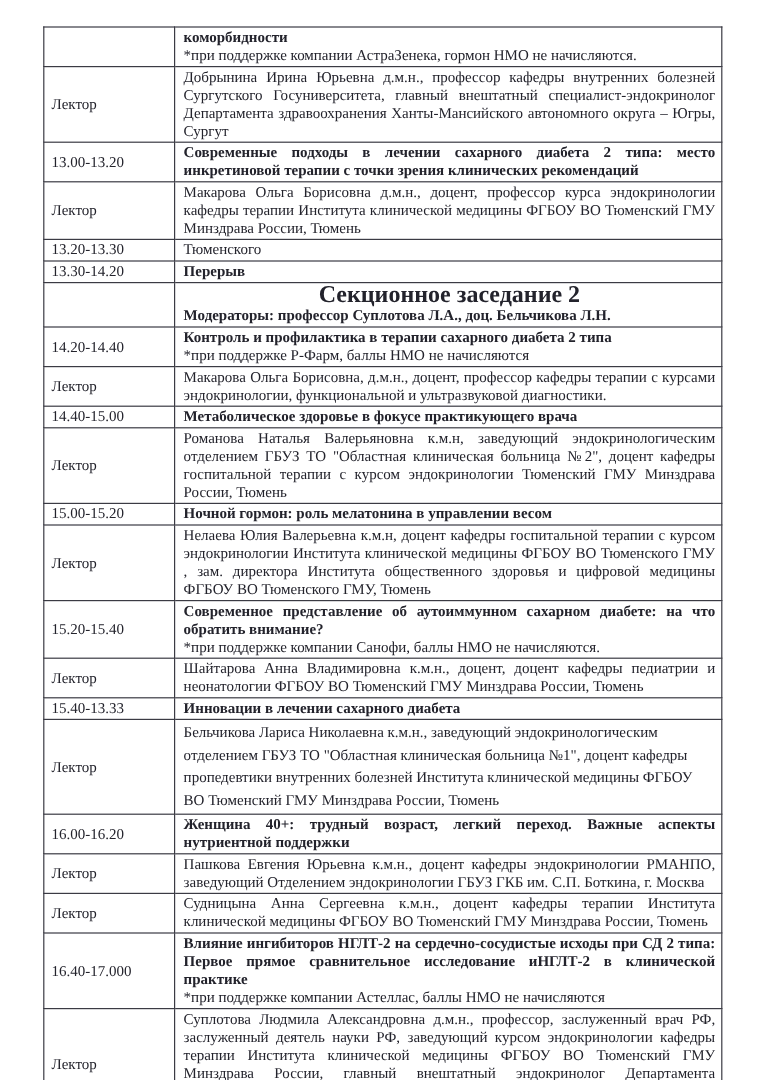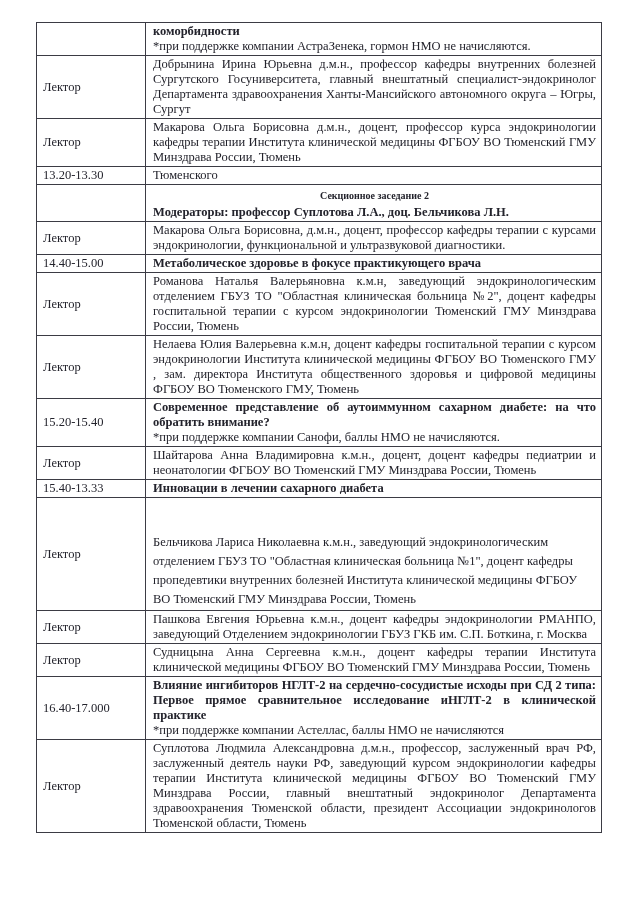--- a/index.html
+++ b/index.html
@@ -38,77 +38,102 @@
     white-space: nowrap;
     overflow: hidden;
   }
   .content-cell {
     padding: 1px 5px 1px 7px;
     vertical-align: middle;
   }
   .line { min-height: 15px; }
   .line.bold { font-weight: bold; }
   .line.center { text-align: center; }
-  .line.big { font-size: 10px; line-height: 19px; font-family: Liberation Serif, serif; }
+  .line.big { font-size: 20px; line-height: 19px; font-family: Liberation Serif, serif; }
   .line.justify { text-align: justify; }
-  .row.spacious .line { line-height: 19px; margin-top: 34px; }
+  .row.spacious .line { line-height: 19px; }
 </style>
 </head>
 <body>
 
 <div class="page">
   <div class="schedule">
       <div class="row">
         <div class="cell time-cell"></div>
         <div class="cell content-cell">
           <div class="line bold">коморбидности</div>
           <div class="line">*при поддержке компании АстраЗенека, гормон НМО не начисляются.</div>
         </div>
       </div>
       <div class="row">
         <div class="cell time-cell">Лектор</div>
         <div class="cell content-cell">
           <div class="line justify">Добрынина Ирина Юрьевна д.м.н., профессор кафедры внутренних болезней Сургутского Госуниверситета, главный внештатный специалист-эндокринолог Департамента здравоохранения Ханты-Мансийского автономного округа – Югры, Сургут</div>
         </div>
       </div>
       <div class="row">
+        <div class="cell time-cell">13.00-13.20</div>
+        <div class="cell content-cell">
+          <div class="line bold justify">Современные подходы в лечении сахарного диабета 2 типа: место инкретиновой терапии с точки зрения клинических рекомендаций</div>
+        </div>
+      </div>
+      <div class="row">
         <div class="cell time-cell">Лектор</div>
         <div class="cell content-cell">
           <div class="line justify">Макарова Ольга Борисовна д.м.н., доцент, профессор курса эндокринологии кафедры терапии Института клинической медицины ФГБОУ ВО Тюменский ГМУ Минздрава России, Тюмень</div>
         </div>
       </div>
       <div class="row">
         <div class="cell time-cell">13.20-13.30</div>
         <div class="cell content-cell">
           <div class="line">Тюменского</div>
         </div>
       </div>
       <div class="row">
+        <div class="cell time-cell">13.30-14.20</div>
+        <div class="cell content-cell">
+          <div class="line bold">Перерыв</div>
+        </div>
+      </div>
+      <div class="row">
         <div class="cell time-cell"></div>
         <div class="cell content-cell">
           <div class="line bold center big">Секционное заседание 2</div>
           <div class="line bold">Модераторы: профессор Суплотова Л.А.,  доц. Бельчикова Л.Н.</div>
+        </div>
+      </div>
+      <div class="row">
+        <div class="cell time-cell">14.20-14.40</div>
+        <div class="cell content-cell">
+          <div class="line bold">Контроль и профилактика  в терапии сахарного диабета 2 типа</div>
+          <div class="line">*при поддержке Р-Фарм, баллы НМО не начисляются</div>
         </div>
       </div>
       <div class="row">
         <div class="cell time-cell">Лектор</div>
         <div class="cell content-cell">
           <div class="line justify">Макарова Ольга Борисовна, д.м.н., доцент, профессор кафедры терапии с курсами эндокринологии, функциональной и ультразвуковой диагностики.</div>
         </div>
       </div>
       <div class="row">
         <div class="cell time-cell">14.40-15.00</div>
         <div class="cell content-cell">
           <div class="line bold">Метаболическое здоровье в фокусе практикующего врача</div>
         </div>
       </div>
       <div class="row">
         <div class="cell time-cell">Лектор</div>
         <div class="cell content-cell">
           <div class="line justify">Романова Наталья Валерьяновна к.м.н, заведующий эндокринологическим отделением ГБУЗ ТО "Областная клиническая больница №2", доцент кафедры  госпитальной терапии  с курсом эндокринологии  Тюменский ГМУ Минздрава России, Тюмень</div>
+        </div>
+      </div>
+      <div class="row">
+        <div class="cell time-cell">15.00-15.20</div>
+        <div class="cell content-cell">
+          <div class="line bold">Ночной гормон: роль мелатонина в управлении весом</div>
         </div>
       </div>
       <div class="row">
         <div class="cell time-cell">Лектор</div>
         <div class="cell content-cell">
           <div class="line justify">Нелаева Юлия Валерьевна  к.м.н, доцент  кафедры госпитальной терапии с курсом эндокринологии Института клинической медицины ФГБОУ ВО Тюменского ГМУ , зам. директора Института общественного здоровья и цифровой медицины ФГБОУ ВО Тюменского ГМУ, Тюмень</div>
         </div>
       </div>
       <div class="row">
         <div class="cell time-cell">15.20-15.40</div>
@@ -129,20 +154,26 @@
           <div class="line bold">Инновации в лечении сахарного диабета</div>
         </div>
       </div>
       <div class="row spacious">
         <div class="cell time-cell">Лектор</div>
         <div class="cell content-cell">
           <div class="line">Бельчикова Лариса Николаевна к.м.н., заведующий эндокринологическим отделением ГБУЗ ТО "Областная клиническая больница №1", доцент кафедры пропедевтики внутренних болезней Института клинической медицины ФГБОУ ВО Тюменский ГМУ Минздрава России, Тюмень</div>
         </div>
       </div>
       <div class="row">
+        <div class="cell time-cell">16.00-16.20</div>
+        <div class="cell content-cell">
+          <div class="line bold justify">Женщина 40+: трудный возраст, легкий переход. Важные аспекты нутриентной поддержки</div>
+        </div>
+      </div>
+      <div class="row">
         <div class="cell time-cell">Лектор</div>
         <div class="cell content-cell">
           <div class="line justify">Пашкова Евгения Юрьевна к.м.н.,  доцент кафедры эндокринологии РМАНПО, заведующий Отделением эндокринологии ГБУЗ ГКБ им. С.П. Боткина, г. Москва</div>
         </div>
       </div>
       <div class="row">
         <div class="cell time-cell">Лектор</div>
         <div class="cell content-cell">
           <div class="line justify">Судницына Анна Сергеевна к.м.н., доцент кафедры терапии Института клинической медицины ФГБОУ ВО Тюменский ГМУ Минздрава России, Тюмень</div>
         </div>

